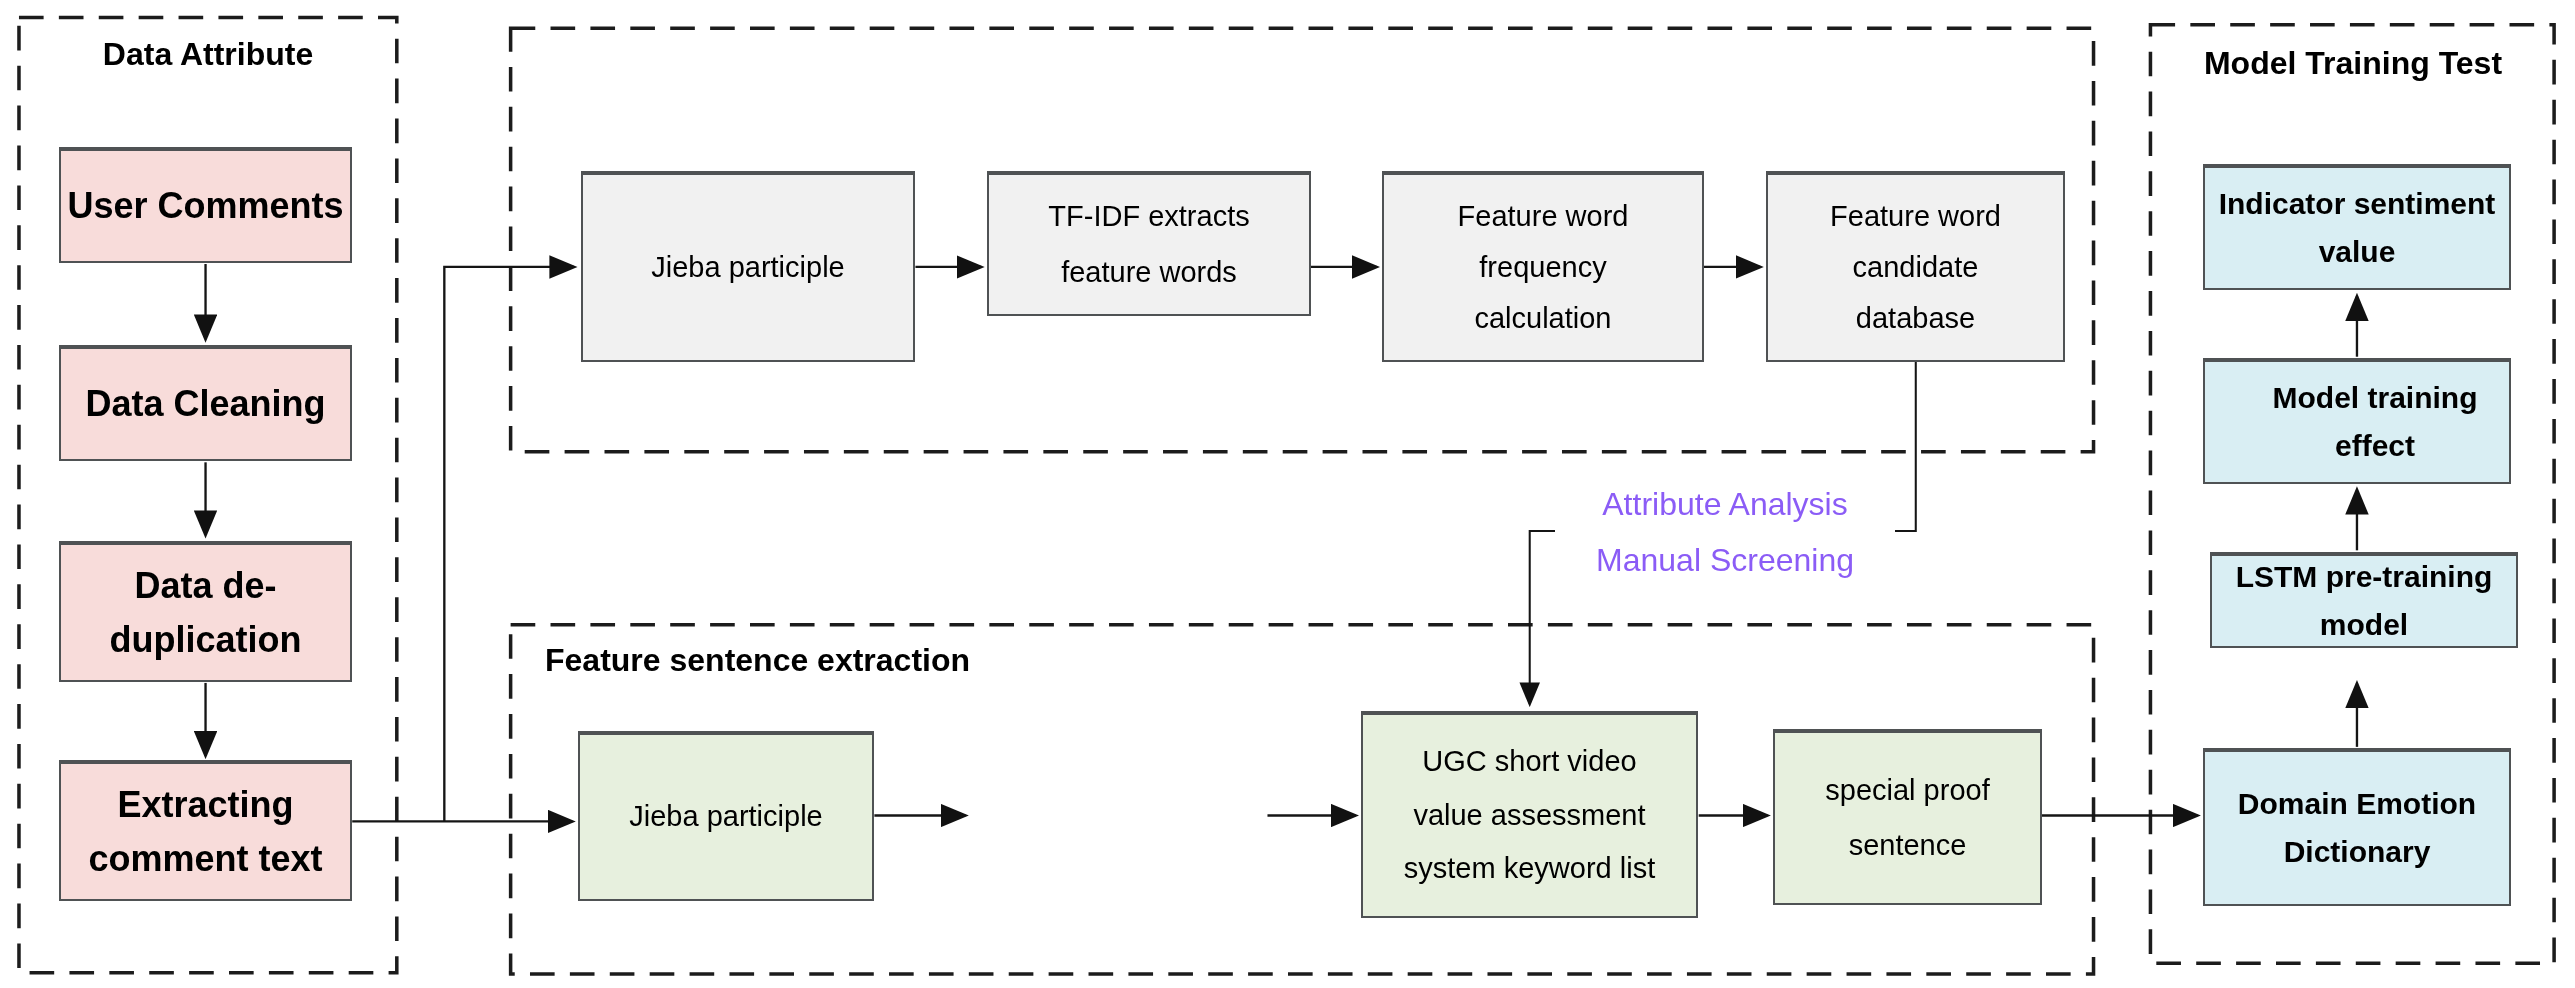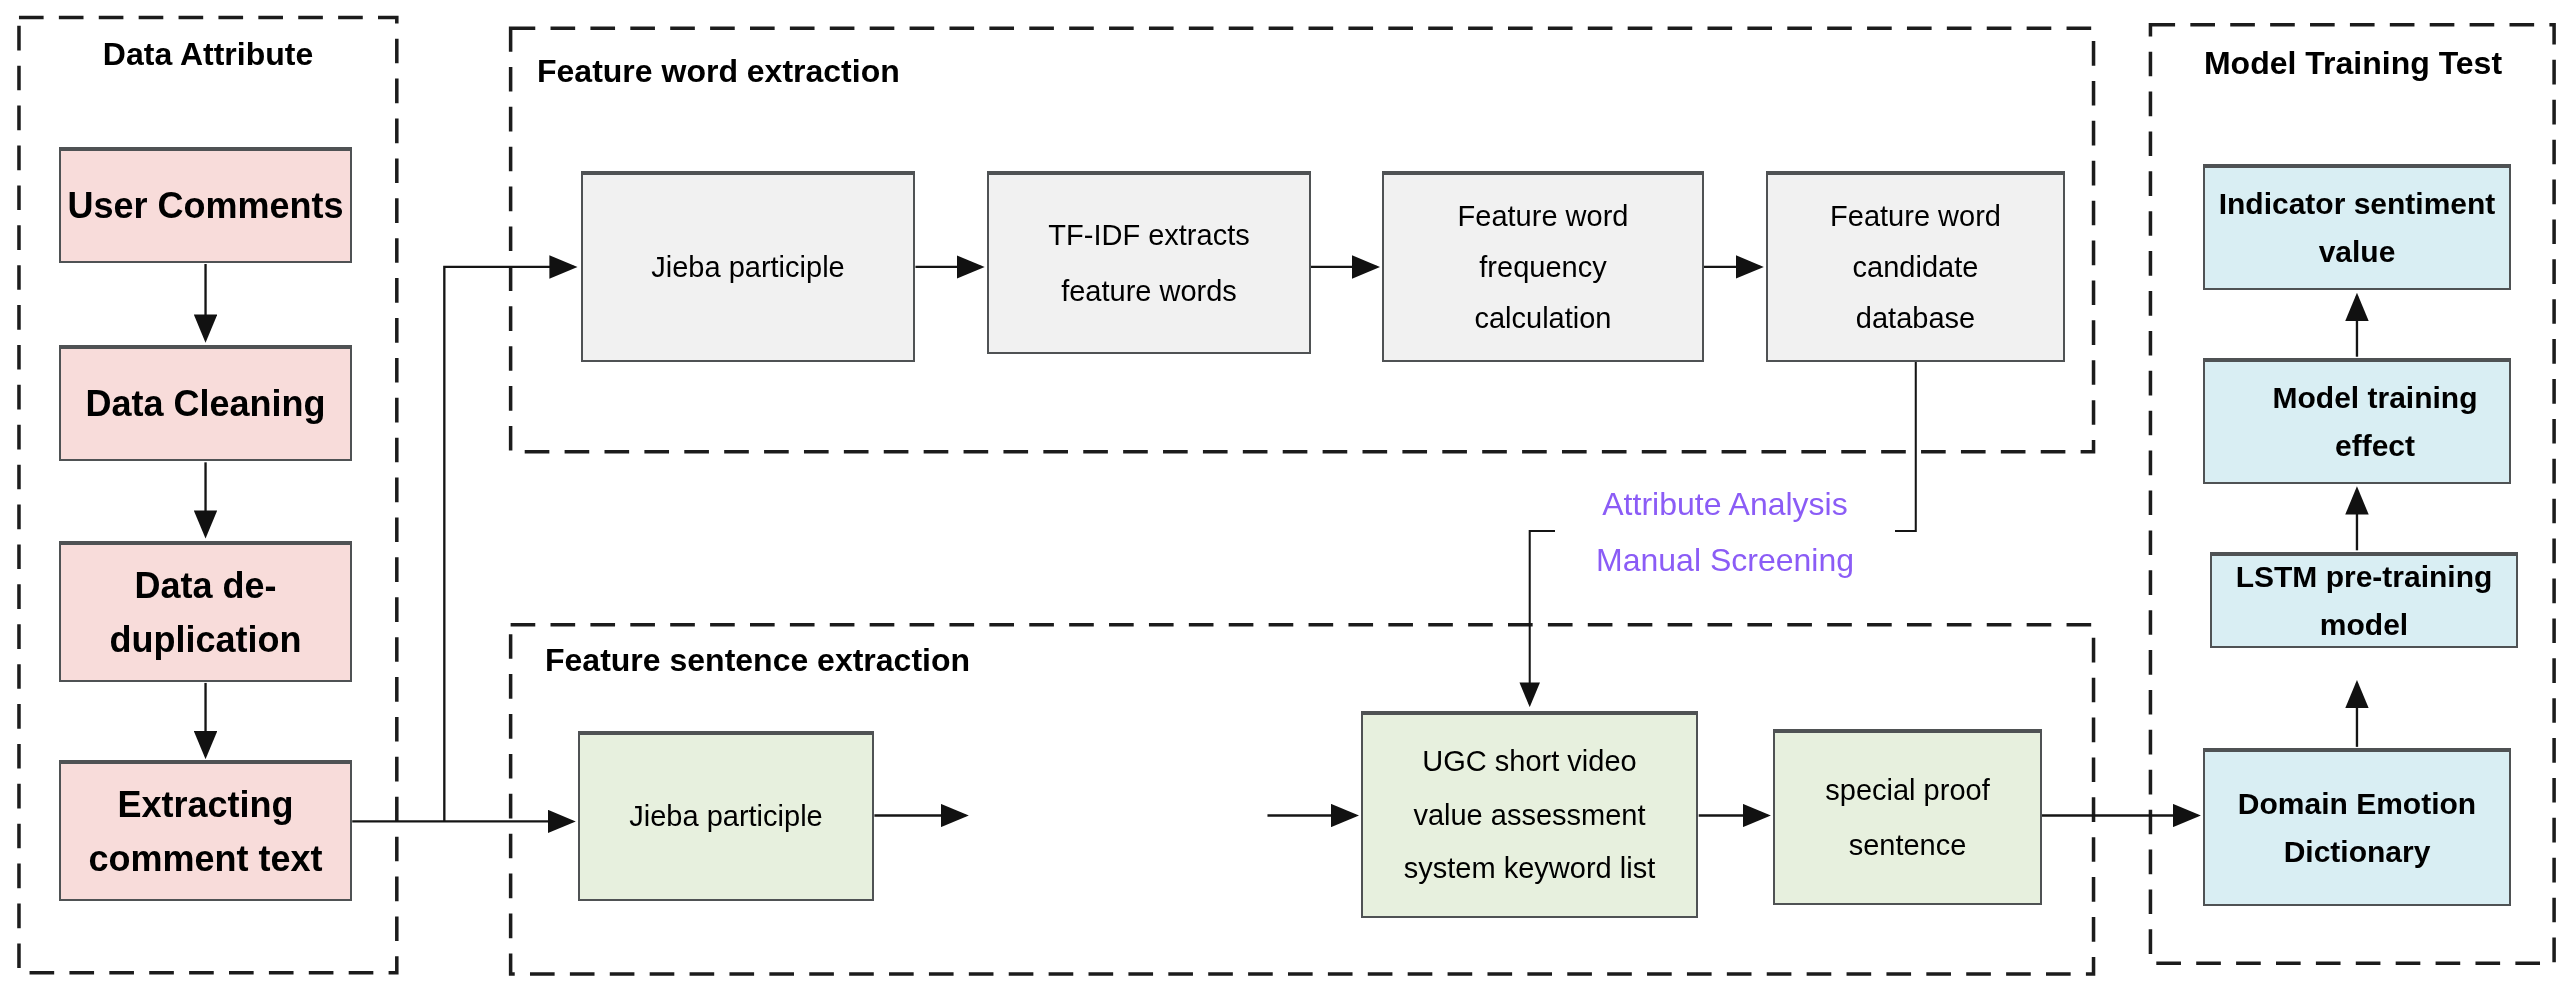--- a/index.html
+++ b/index.html
@@ -62,33 +62,32 @@
     <path d="M2160 1390 H2310" stroke="#151515" stroke-width="4" fill="none" marker-end="url(#arw)"></path>
     <path d="M2895 1390 H3012" stroke="#151515" stroke-width="4" fill="none" marker-end="url(#arw)"></path>
     <path d="M3480 1390 H3745" stroke="#151515" stroke-width="4" fill="none" marker-end="url(#arw)"></path>
 
     <path d="M4017 1273 V1165" stroke="#151515" stroke-width="4" fill="none" marker-end="url(#arw)"></path>
     <path d="M4017 938 V835" stroke="#151515" stroke-width="4" fill="none" marker-end="url(#arw)"></path>
     <path d="M4017 608 V505" stroke="#151515" stroke-width="4" fill="none" marker-end="url(#arw)"></path>
   </svg>
 
   <div class="section-title centered" style="left:19px;top:36px;width:378px;">Data Attribute</div>
-  <div class="section-title" style="left:537px;top:53px;">Feature word extraction</div>
   <div class="section-title" style="left:545px;top:642px;">Feature sentence extraction</div>
   <div class="section-title centered" style="left:2151px;top:45px;width:404px;">Model Training Test</div>
 
   <div class="box pink" style="left:59px;top:147px;width:293px;height:116px;">User Comments</div>
   <div class="box pink" style="left:59px;top:345px;width:293px;height:116px;">Data Cleaning</div>
   <div class="box pink" style="left:59px;top:541px;width:293px;height:141px;">Data de-
 duplication</div>
   <div class="box pink" style="left:59px;top:760px;width:293px;height:141px;">Extracting
 comment text</div>
 
   <div class="box gray" style="left:581px;top:171px;width:334px;height:191px;">Jieba participle</div>
-  <div class="box gray" style="left:987px;top:171px;width:324px;height:183px;">TF-IDF extracts
+  <div class="box gray" style="left:987px;top:171px;width:324px;height:145px;">TF-IDF extracts
 feature words</div>
   <div class="box gray" style="left:1382px;top:171px;width:322px;height:191px;line-height:1.75;">Feature word
 frequency
 calculation</div>
   <div class="box gray" style="left:1766px;top:171px;width:299px;height:191px;line-height:1.75;">Feature word
 candidate
 database</div>
 
   <div class="box green" style="left:578px;top:731px;width:296px;height:170px;">Jieba participle</div>
   <div class="box green" style="left:1361px;top:711px;width:337px;height:207px;line-height:1.85;">UGC short video

